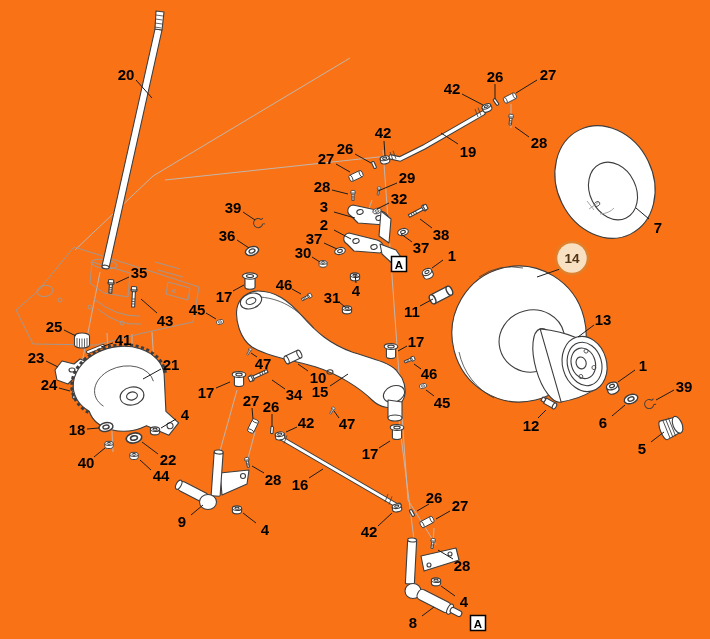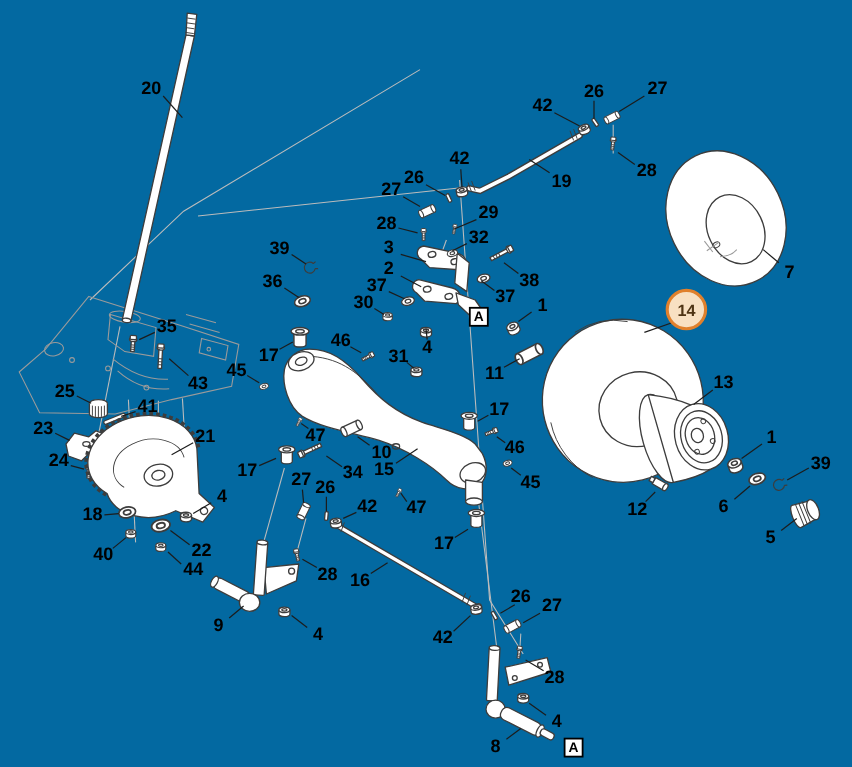--- a/index.html
+++ b/index.html
@@ -1,16 +1,16 @@
 <!DOCTYPE html>
 <html><head>
 <meta charset="utf-8">
 <style>
   html,body{margin:0;padding:0;background:#ffffff;}
-  .stage{width:710px;height:639px;background:#0369a1;position:relative;overflow:hidden;text-align:center;}
+  .stage{width:710px;height:639px;background:#f97316;position:relative;overflow:hidden;text-align:center;}
   svg{display:block;font-family:"Liberation Sans",sans-serif;}
   .part{fill:#ffffff;stroke:#3d3d3d;stroke-width:1.1;stroke-linejoin:round;}
   .partn{fill:none;stroke:#3d3d3d;stroke-width:1.1;stroke-linejoin:round;}
   .thin{fill:none;stroke:#3d3d3d;stroke-width:0.8;}
   .tick{stroke:#3d3d3d;stroke-width:0.8;fill:none;}
   .pline{stroke:#bcbcbc;stroke-width:0.9;fill:none;}
   .gray{stroke:#9b9b9b;stroke-width:0.9;fill:none;}
   .leader{stroke:#1c1c1c;stroke-width:1;}
   .callout-text{font-weight:bold;font-size:15px;fill:#000;text-anchor:middle;dominant-baseline:central;}
   .boxed-rect{fill:#fff;stroke:#000;stroke-width:1.5;}

